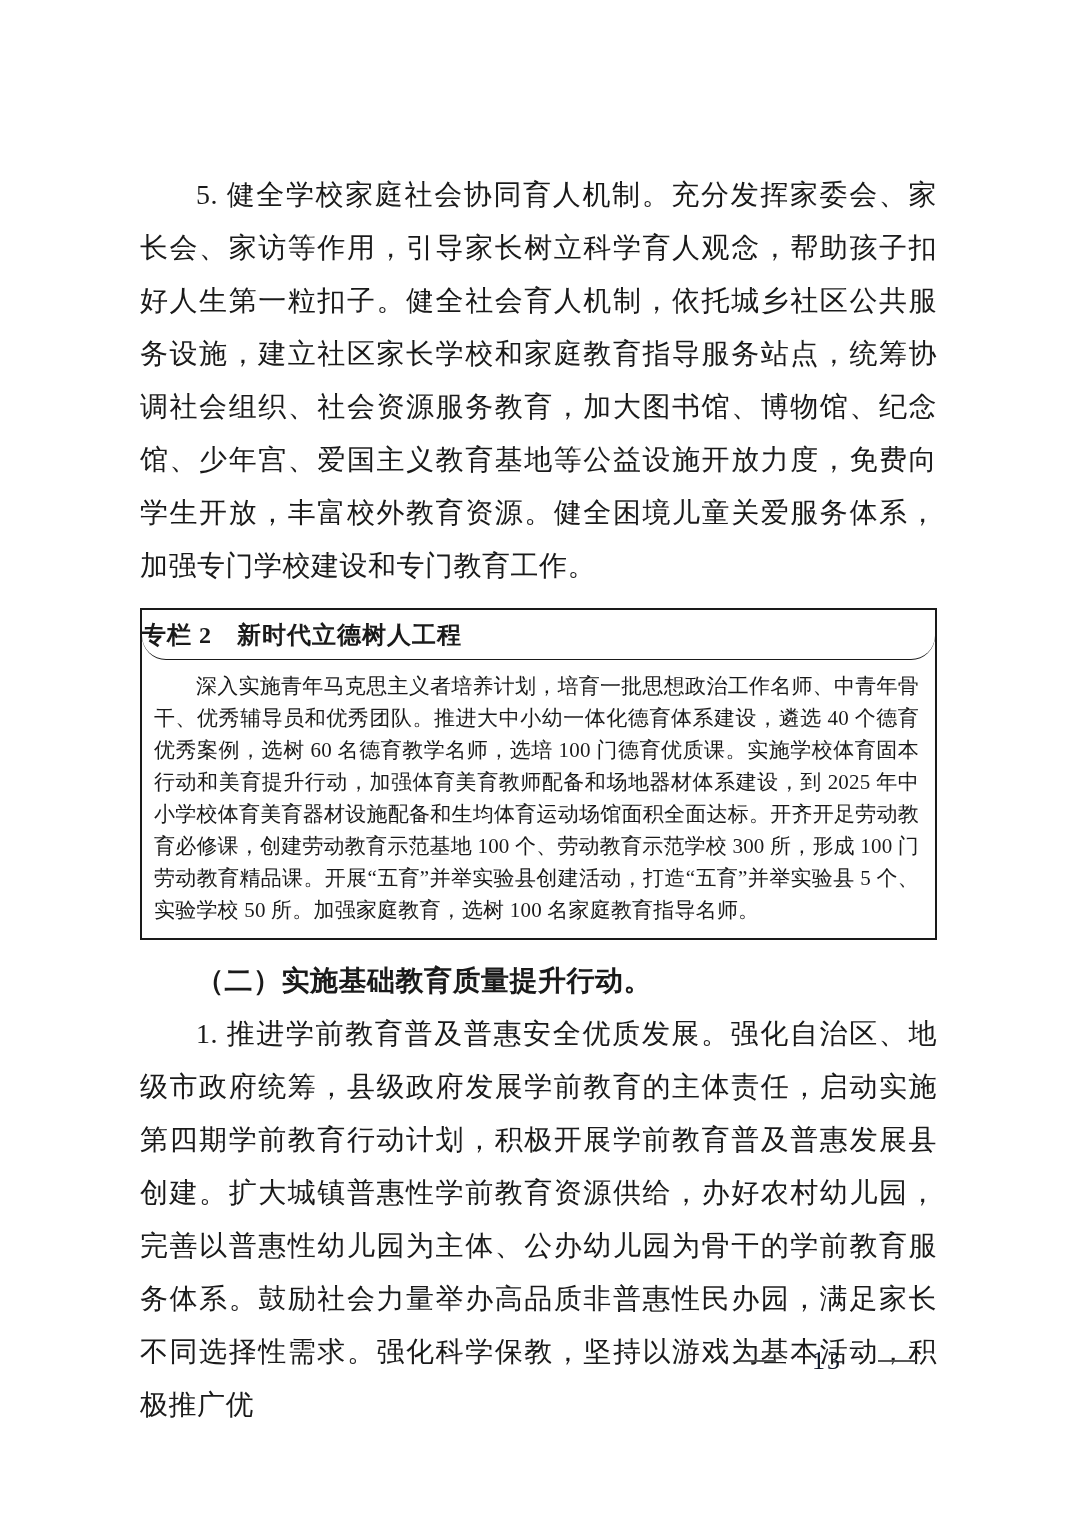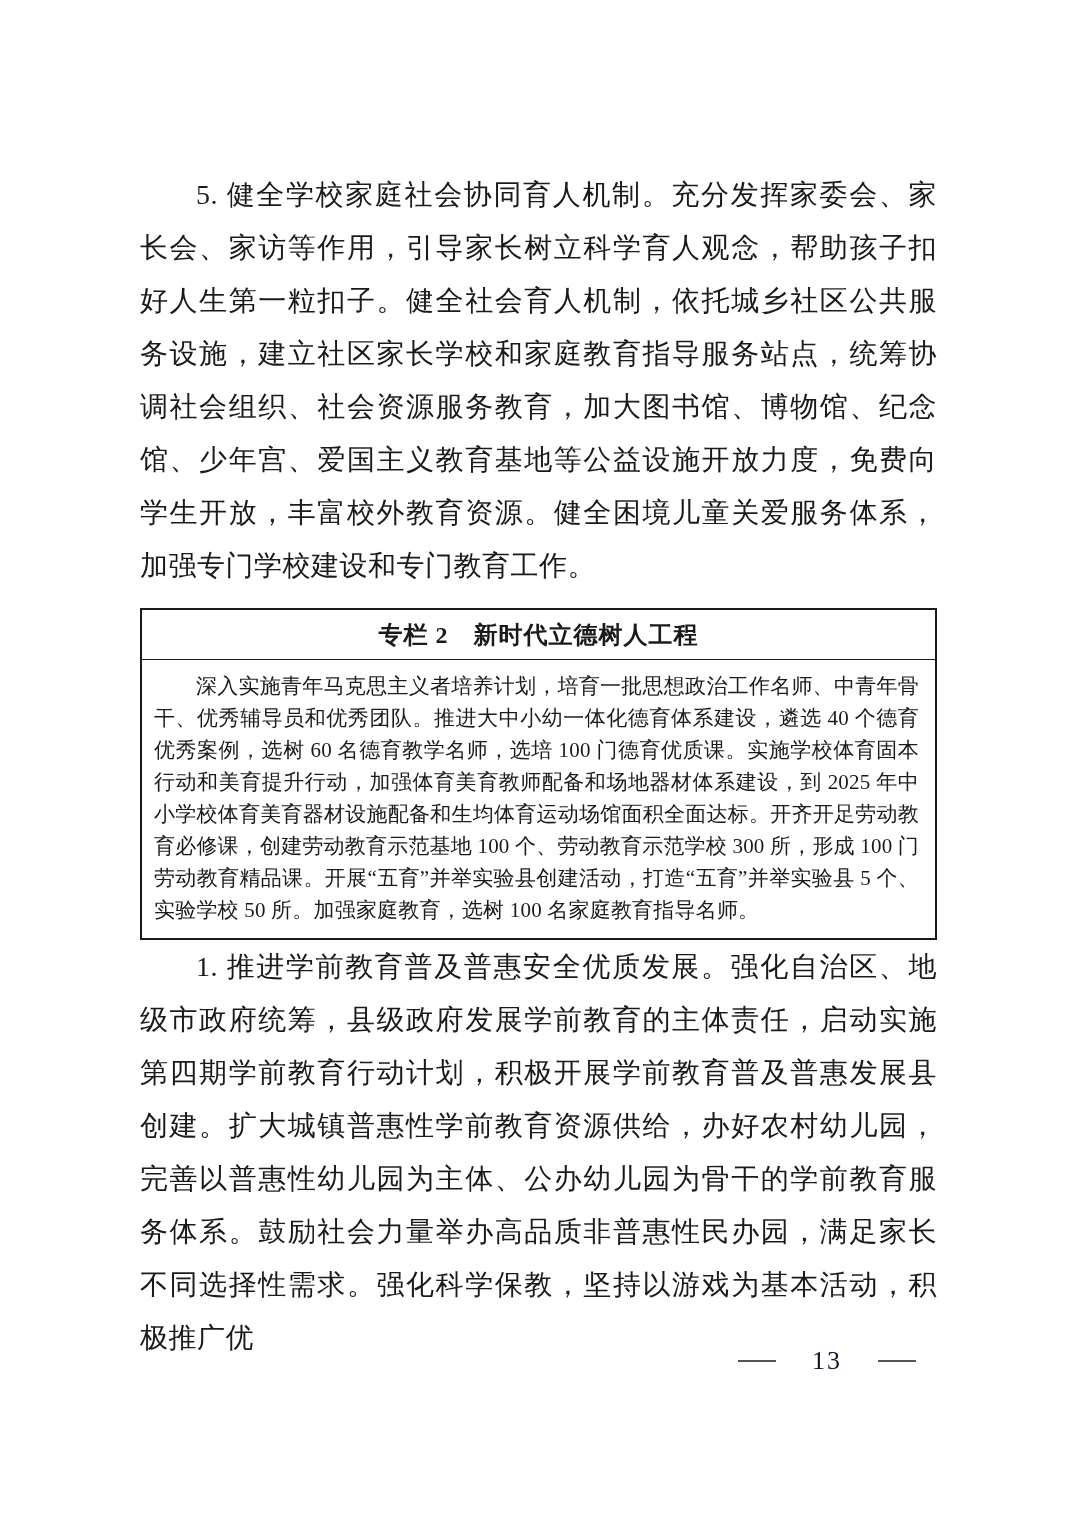--- a/index.html
+++ b/index.html
@@ -32,24 +32,25 @@
     text-justify: inter-character;
     text-indent: 2em;
   }
   .callout-box {
     margin-top: 16px;
     border: 2px solid #1a1a1a;
   }
   .box-title {
     font-size: 24px;
     font-weight: bold;
-    text-align: center;
+    text-align: left;
     padding: 9px 0 8px 0;
     border-bottom: 1.5px solid #1a1a1a;
     letter-spacing: 1px;
+    border-radius: 24px;
   }
   .box-body {
     margin: 0;
     padding: 10px 16px 12px 12px;
     font-size: 21px;
     line-height: 32px;
     text-align: justify;
     text-justify: inter-character;
     text-indent: 2em;
     letter-spacing: 0.2px;
@@ -91,20 +92,21 @@
 <div class="page">
   <div class="content">
 
     <p class="para">5. 健全学校家庭社会协同育人机制。充分发挥家委会、家长会、家访等作用，引导家长树立科学育人观念，帮助孩子扣好人生第一粒扣子。健全社会育人机制，依托城乡社区公共服务设施，建立社区家长学校和家庭教育指导服务站点，统筹协调社会组织、社会资源服务教育，加大图书馆、博物馆、纪念馆、少年宫、爱国主义教育基地等公益设施开放力度，免费向学生开放，丰富校外教育资源。健全困境儿童关爱服务体系，加强专门学校建设和专门教育工作。</p>
 
     <div class="callout-box">
       <div class="box-title">专栏 2　新时代立德树人工程</div>
       <p class="box-body">深入实施青年马克思主义者培养计划，培育一批思想政治工作名师、中青年骨干、优秀辅导员和优秀团队。推进大中小幼一体化德育体系建设，遴选 40 个德育优秀案例，选树 60 名德育教学名师，选培 100 门德育优质课。实施学校体育固本行动和美育提升行动，加强体育美育教师配备和场地器材体系建设，到 2025 年中小学校体育美育器材设施配备和生均体育运动场馆面积全面达标。开齐开足劳动教育必修课，创建劳动教育示范基地 100 个、劳动教育示范学校 300 所，形成 100 门劳动教育精品课。开展“五育”并举实验县创建活动，打造“五育”并举实验县 5 个、实验学校 50 所。加强家庭教育，选树 100 名家庭教育指导名师。</p>
     </div>
 
+    <p class="section-heading">（二）实施基础教育质量提升行动。</p>
 
     <p class="para">1. 推进学前教育普及普惠安全优质发展。强化自治区、地级市政府统筹，县级政府发展学前教育的主体责任，启动实施第四期学前教育行动计划，积极开展学前教育普及普惠发展县创建。扩大城镇普惠性学前教育资源供给，办好农村幼儿园，完善以普惠性幼儿园为主体、公办幼儿园为骨干的学前教育服务体系。鼓励社会力量举办高品质非普惠性民办园，满足家长不同选择性需求。强化科学保教，坚持以游戏为基本活动，积极推广优</p>
 
   </div>
 
   <div class="footer">
     <span class="dash"></span>
     <span class="num">13</span>
     <span class="dash"></span>
   </div>

